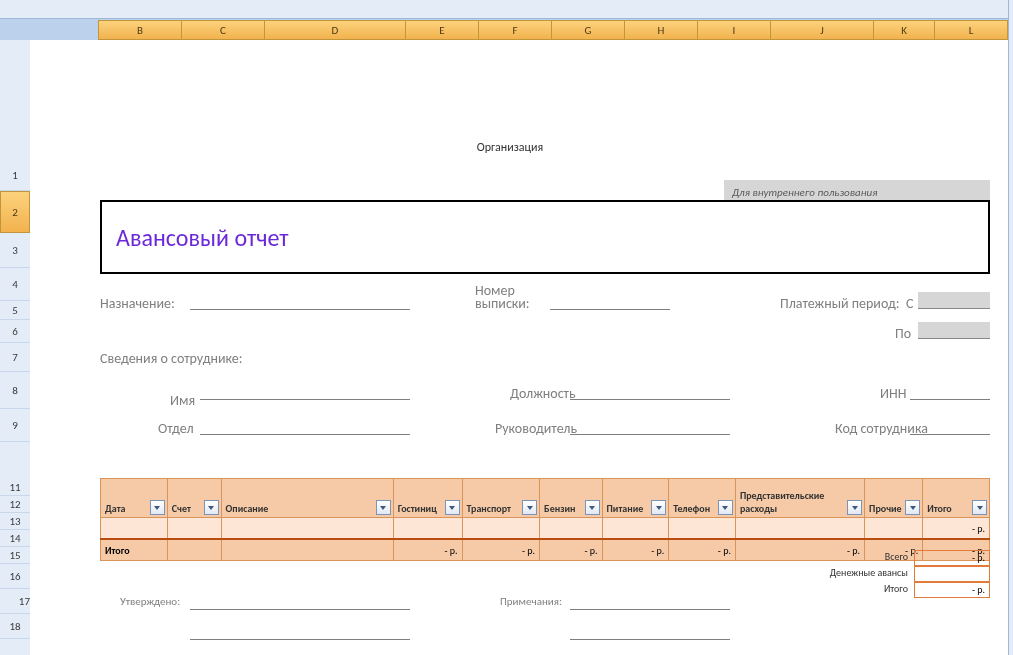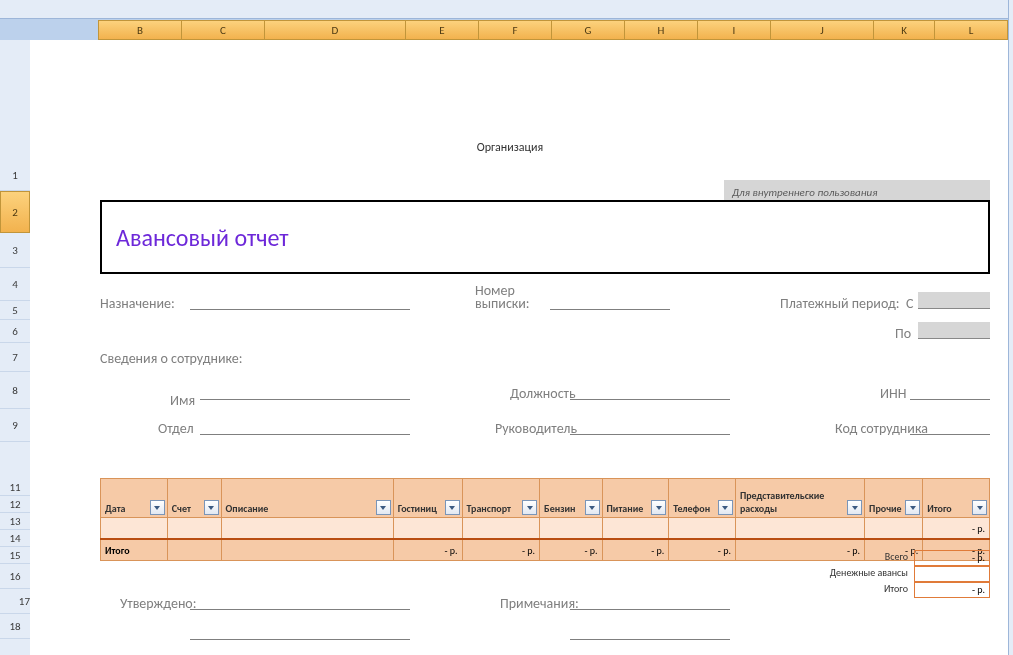--- a/index.html
+++ b/index.html
@@ -26,21 +26,21 @@
   .exp td{border:1px solid #d99459;font-size:10px;padding:2px 4px;height:16px;}
   .exp tr.light td{background:#fde6d6;}
   .exp tr.med td{background:#f6caa7;}
   .filter-btn{position:absolute;right:2px;bottom:2px;width:13px;height:13px;background:linear-gradient(#fff,#e2e8f2);border:1px solid #7a95b8;display:flex;align-items:center;justify-content:center;}
   .filter-btn::after{content:"";border-left:3px solid transparent;border-right:3px solid transparent;border-top:4px solid #3b5a82;}
   .r{ text-align:right;}
   .summary{position:absolute;top:510px;right:20px;width:220px;}
   .summary-row{display:flex;height:16px;font-size:10px;}
   .summary-row .sl{flex:1;text-align:right;padding-right:6px;color:#333;}
   .summary-row .sv{width:70px;border:1px solid #e07b39;text-align:right;padding-right:4px;}
-  .foot-lbl{position:absolute;color:#7f7f7f;font-size:14px;}
+  .foot-lbl{position:absolute;color:#7f7f7f;font-size:11px;}
   .fuline{position:absolute;border-bottom:1px solid #7f7f7f;height:1px;}
   .scroll-edge{position:absolute;top:0;right:0;width:4px;bottom:0;background:#e4ecf7;border-left:1px solid #9db6d9;}
 </style>
 </head>
 <body>
 
 <div class="viewport">
   <div class="ruler"></div>
 
   <div class="col-head" style="left:98px;width:82px;">

